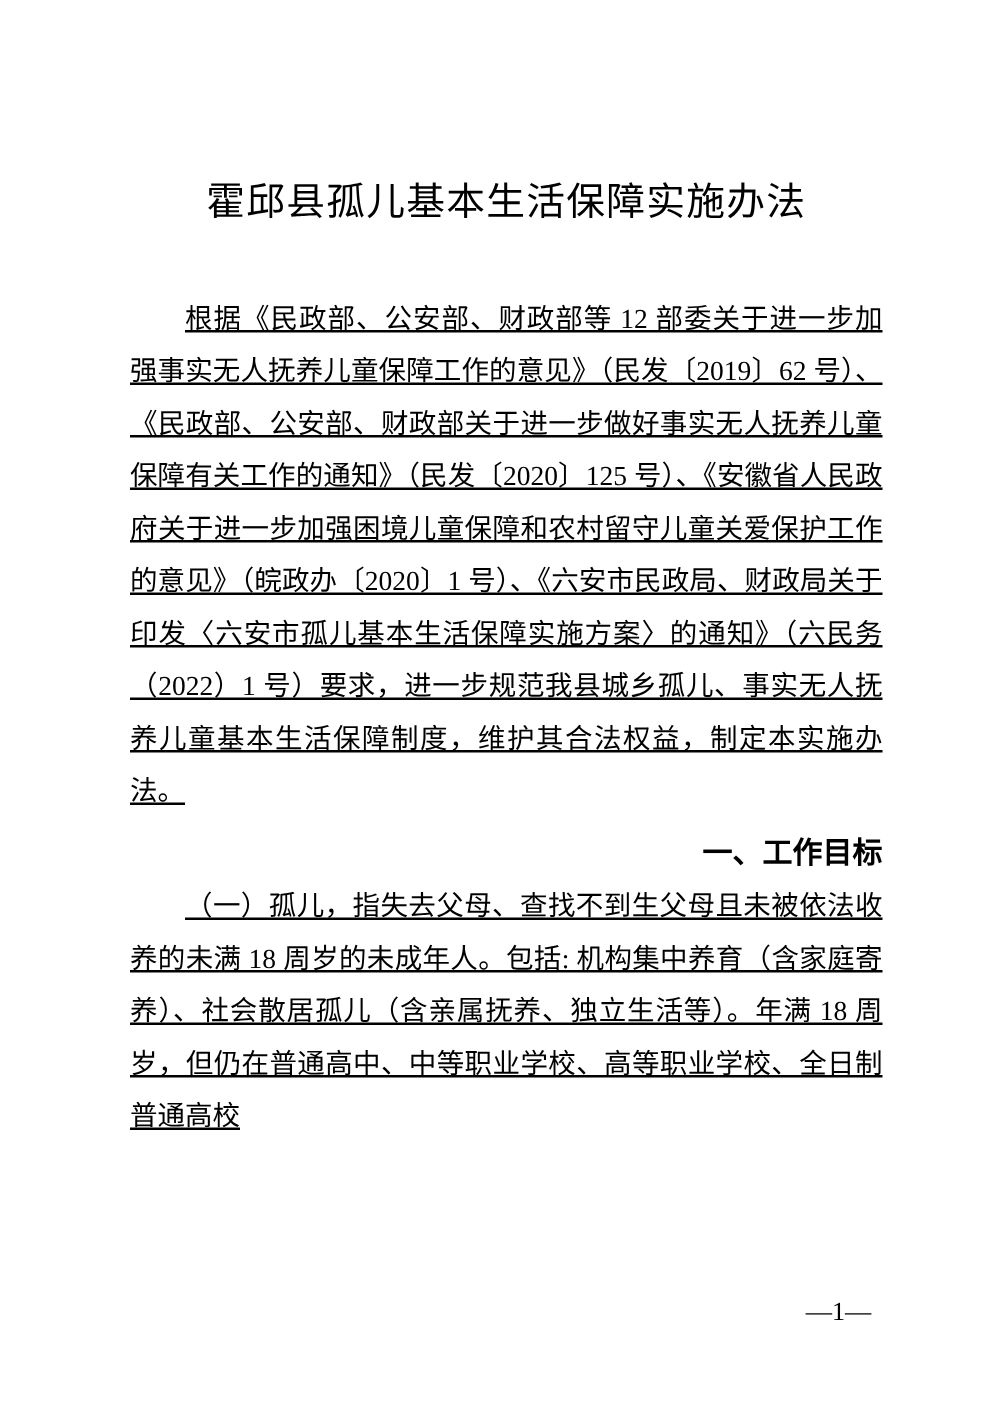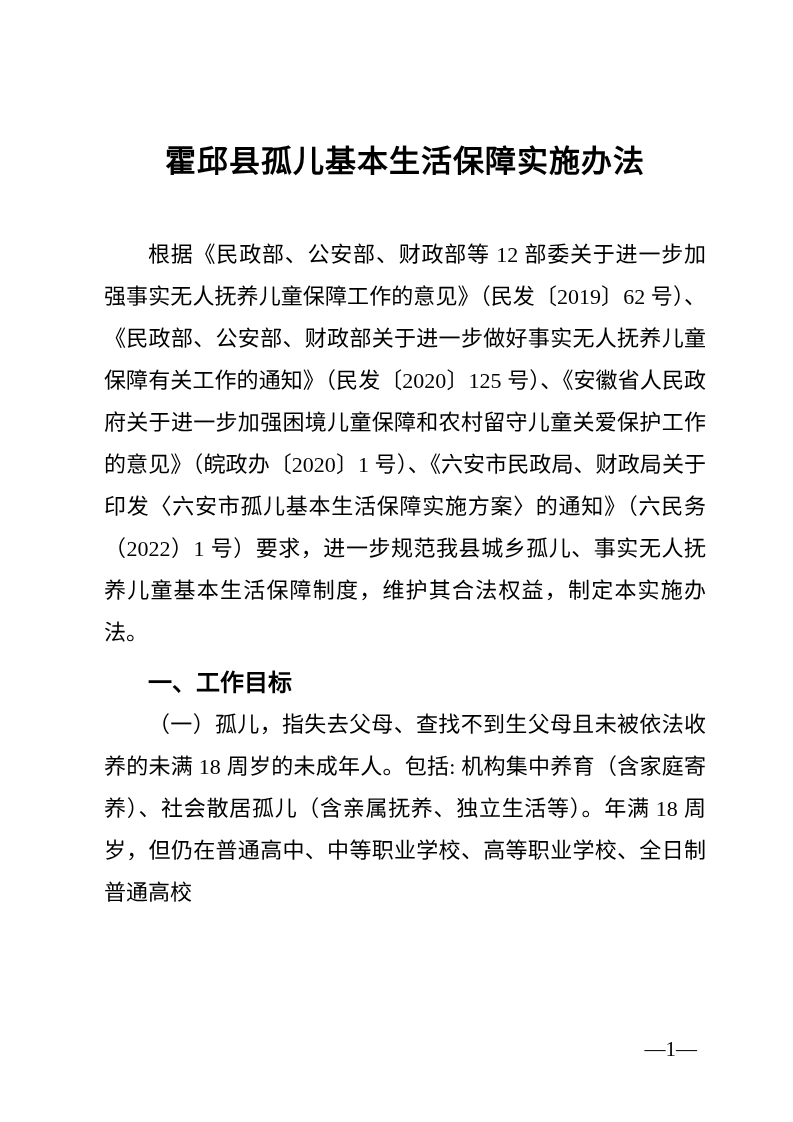--- a/index.html
+++ b/index.html
@@ -15,44 +15,46 @@
     box-sizing: border-box;
     padding: 143px 87px 0 104px;
     overflow: hidden;
     color: #000000;
     font-family: "Liberation Serif", "DejaVu Serif", serif;
   }
   .doc-title {
     margin: 0 0 53px 0;
     font-family: "Liberation Serif", "DejaVu Serif", serif;
     font-size: 31px;
-    font-weight: bold;
+    font-weight: normal;
     line-height: 38px;
     text-align: center;
     letter-spacing: 1px;
     color: #000000;
     white-space: nowrap;
   }
   .body-para {
     margin: 0;
     font-size: 22px;
     line-height: 42px;
     text-align: justify;
     text-indent: 44px;
     color: #000000;
     letter-spacing: 0;
+    text-decoration: underline;
   }
   .section-heading {
     margin: 8px 0 0 0;
     font-family: "Liberation Sans", "DejaVu Sans", sans-serif;
     font-size: 24px;
     font-weight: bold;
     line-height: 42px;
     text-indent: 44px;
     color: #000000;
+    text-align: right;
   }
   .page-number {
     position: absolute;
     top: 1036px;
     right: 96px;
     font-size: 21px;
     line-height: 26px;
     color: #000000;
     font-family: "Liberation Serif", "DejaVu Serif", serif;
   }

